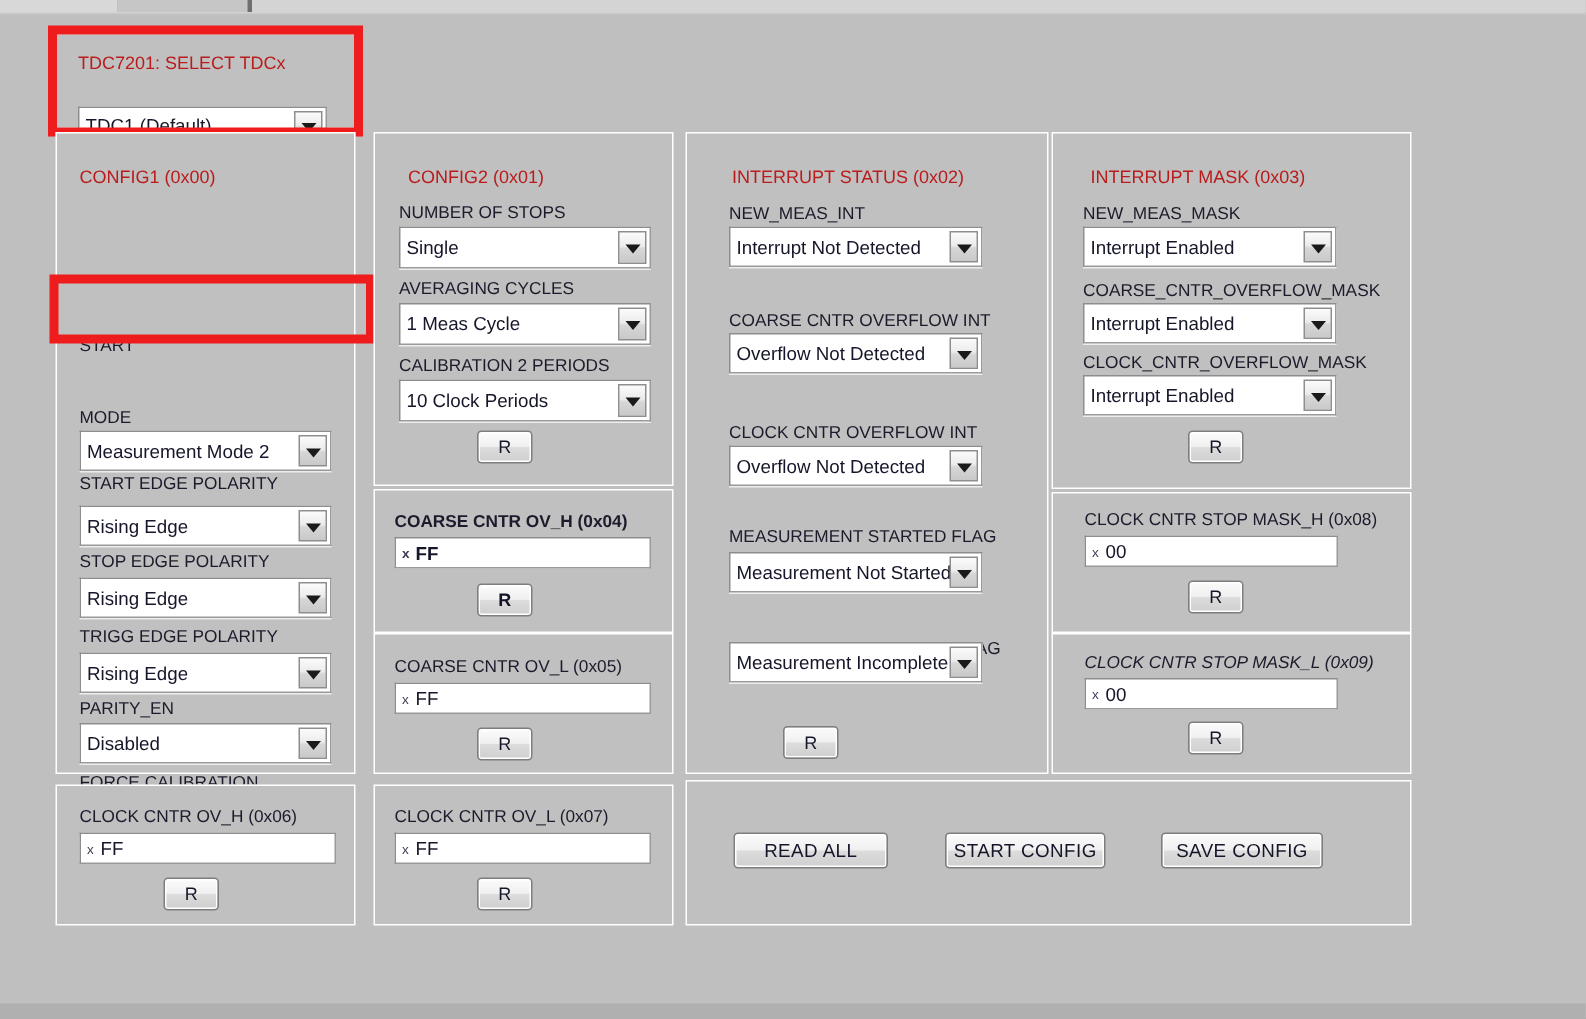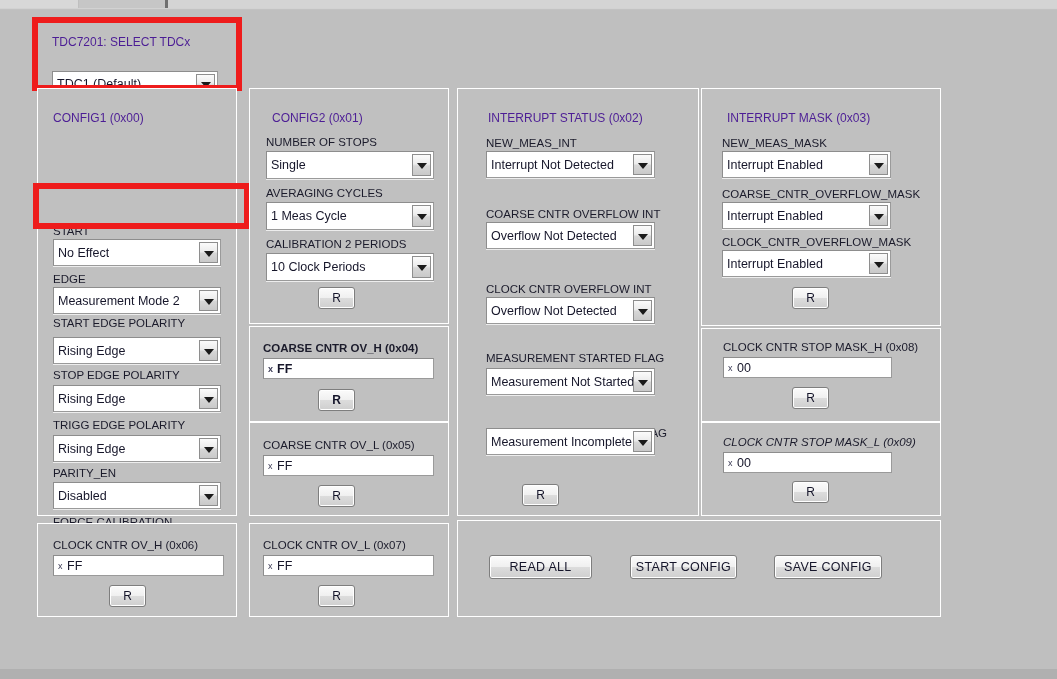--- a/index.html
+++ b/index.html
@@ -18,21 +18,21 @@
   .topbar .seg-b{position:absolute;left:79px;top:0;width:86px;height:8px;background:#c6c6c6;}
   .topbar .seg-div{position:absolute;left:165px;top:0;width:3px;height:8px;background:#6f6f6f;}
   .topbar .seg-c{position:absolute;left:168px;top:0;right:0;height:8px;background:#d4d4d4;}
 
   
   .bottombar{position:absolute;left:0;bottom:0;width:1057px;height:10px;background:#b0b0b0;}
 
   
   .panel{position:absolute;background:#c0c0c0;border:1px solid #ffffff;box-sizing:border-box;}
 
-  .ptitle{position:absolute;font-size:12px;color:#4c1d95;white-space:nowrap;}
+  .ptitle{position:absolute;font-size:12px;color:#b91c1c;white-space:nowrap;}
   .flabel{position:absolute;font-size:11.5px;color:#1b1b2b;white-space:nowrap;letter-spacing:0px;}
 
   
   .combo{position:absolute;box-sizing:border-box;background:#ffffff;
     border:1px solid #9a9a9a;border-top-color:#8d8d8d;border-left-color:#8d8d8d;
     box-shadow:0 1px 0 #ededed;}
   .combo .val{position:absolute;left:4px;top:50%;transform:translateY(-50%);
     font-size:12.5px;color:#16162a;white-space:nowrap;overflow:hidden;}
   .combo .arrow{position:absolute;right:2px;top:2px;bottom:2px;width:19px;
     background:linear-gradient(to bottom,#fbfbfb 0%,#ececec 45%,#d6d6d6 55%,#c9c9c9 100%);
@@ -80,26 +80,22 @@
       <span class="val">TDC1 (Default)</span>
       <span class="arrow"></span>
     </div>
   </div>
   <div class="redbox" style="left:32px;top:17px;width:210px;height:74px;"></div>
 
   <div class="panel" style="left:37px;top:88px;width:200px;height:428px;">
     <div class="ptitle" style="left:15px;top:22px;">CONFIG1 (0x00)</div>
 
     <div class="flabel" style="left:15px;top:136px;">START</div>
-    <div class="combo" style="left:15px;top:150px;width:168px;height:27px;">
-      <span class="val">No Effect</span>
-      <span class="arrow"></span>
-    </div>
-
-    <div class="flabel" style="left:15px;top:184px;">EDGE</div>
+
+    <div class="flabel" style="left:15px;top:184px;">MODE</div>
     <div class="combo" style="left:15px;top:198px;width:168px;height:27px;">
       <span class="val">Measurement Mode 2</span>
       <span class="arrow"></span>
     </div>
 
     <div class="flabel" style="left:15px;top:228px;">START EDGE POLARITY</div>
     <div class="combo" style="left:15px;top:248px;width:168px;height:27px;">
       <span class="val">Rising Edge</span>
       <span class="arrow"></span>
     </div>

